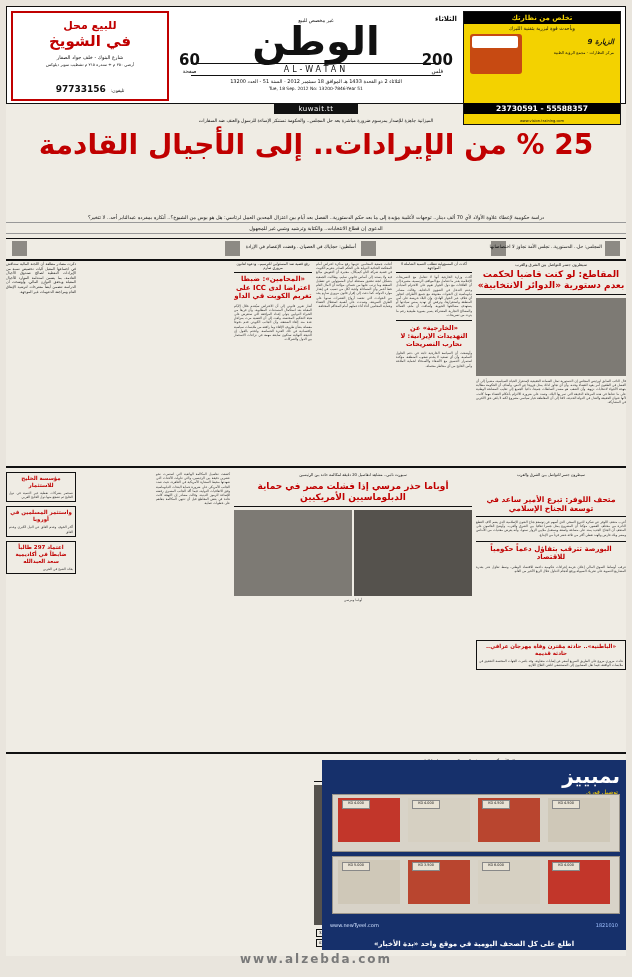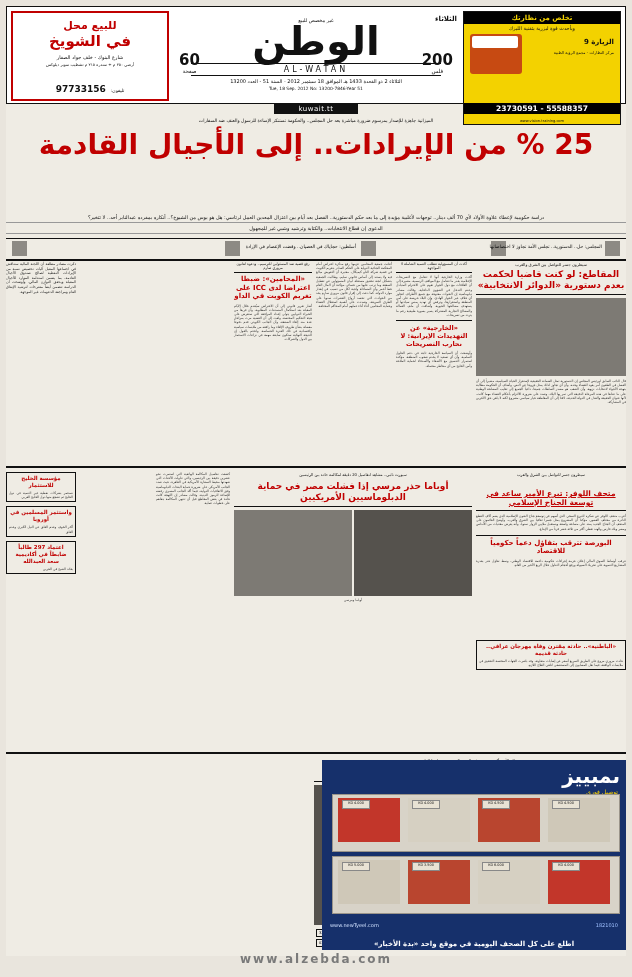--- a/index.html
+++ b/index.html
@@ -73,21 +73,21 @@
         <span style="font-size:4.5px;color:#111;">تليفون:</span>
         <span style="font-size:9px;font-weight:bold;color:#111;">97733156</span>
       </div>
     </div>
 
     <div class="ad-right">
       <div class="hdr">تخلص من نظارتك</div>
       <div class="mid">وبأحدث قوة ليزرية بتقنية الليزك</div>
       <div style="position:absolute;left:6px;top:22px;width:52px;height:40px;background:#c74a12;border-radius:3px;"></div>
       <div style="position:absolute;left:8px;top:24px;width:46px;height:12px;background:#fff;border-radius:2px;"></div>
-      <div style="position:absolute;right:6px;top:26px;font-size:7px;color:#111;font-weight:bold;">الزيارة 9</div>
+      <div style="position:absolute;right:6px;top:26px;font-size:7px;color:#111;font-weight:bold;font-style:italic;">الزيارة 9</div>
       <div style="position:absolute;right:6px;top:38px;font-size:4px;color:#111;width:90px;">مركز النظارات - مجمع الرؤية الطبية</div>
       <div class="phone" style="position:absolute;bottom:10px;left:0;width:100%;">55588357 - 23730591</div>
       <div style="position:absolute;bottom:1px;left:0;width:100%;text-align:center;font-size:3.6px;color:#111;">www.vision-training.com</div>
     </div>
 
     <div class="logo">
       <div style="font-size:5px;color:#111;margin-bottom:-2px;">غير مخصص للبيع</div>
       <div class="name">الوطن</div>
       <div class="latin">AL-WATAN</div>
       <div class="sub">الثلاثاء 2 ذو القعدة 1433 هـ الموافق 18 سبتمبر 2012 - السنة 51 - العدد 13200</div>
@@ -208,21 +208,21 @@
     <div class="tiny ar">
       كشفت تفاصيل المكالمة الهاتفية التي استمرت نحو عشرين دقيقة بين الرئيسين، والتي تناولت الأحداث
       التي شهدتها محيط السفارة الأمريكية في القاهرة، حيث شدد الجانب الأمريكي على ضرورة حماية البعثات
       الدبلوماسية وفق الاتفاقيات الدولية، فيما أكد الجانب المصري رفضه للإساءة للرموز الدينية.
       وقالت مصادر إن اللهجة كانت حادة في بعض المقاطع قبل أن تنتهي المكالمة بتفاهم على خطوات عملية.
     </div>
   </div>
 
   <div class="block" style="right:6px;top:472px;width:150px;">
     <div style="font-size:3.8px;text-align:center;color:#111;">سيطرون جسر للتواصل بين الشرق والغرب</div>
-    <div class="sechead ar" style="font-size:7.5px;line-height:9px;margin-top:12px;text-decoration:underline;">متحف اللوفر: تبرع الأمير ساعد في توسعة الجناح الإسلامي</div>
+    <div class="sechead ar" style="font-size:7.5px;line-height:9px;margin-top:18px;">متحف اللوفر: تبرع الأمير ساعد في توسعة الجناح الإسلامي</div>
     <div class="hr" style="margin:3px 0;"></div>
     <div class="tiny ar">
       أعرب متحف اللوفر عن شكره للتبرع السخي الذي أسهم في توسعة جناح الفنون الإسلامية الذي يضم
       آلاف القطع النادرة من مختلف العصور، مؤكداً أن المشروع يمثل جسراً ثقافياً بين الشرق والغرب.
       وأوضح القائمون على المتحف أن الجناح الجديد يمتد على مساحة واسعة ويستقبل ملايين الزوار سنوياً،
       وأنه يعرض مقتنيات من الأندلس ومصر وبلاد فارس والهند تغطي أكثر من ثلاثة عشر قرناً من الإبداع.
     </div>
     <div class="hr" style="margin:4px 0 3px 0;"></div>
     <div class="sechead ar" style="font-size:7px;line-height:8.5px;">البورصة تترقب بتفاؤل دعماً حكومياً للاقتصاد</div>
     <div class="tiny ar" style="margin-top:3px;">

